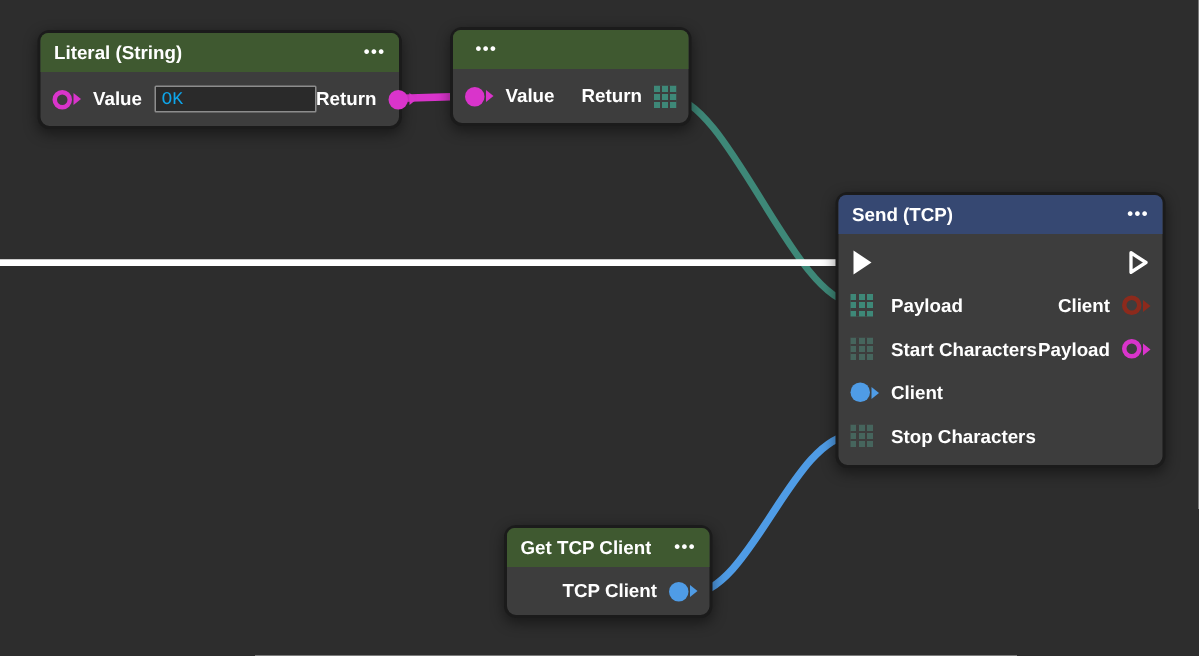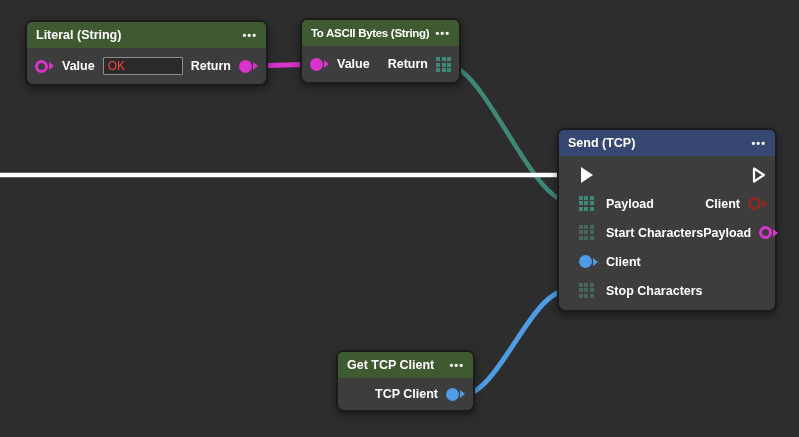--- a/index.html
+++ b/index.html
@@ -63,37 +63,37 @@
   }
   .grid-on  { background-color:#3e8878; }
   .grid-off { background-color:#46655d; }
 
   .exec-svg { display:block; flex:none; }
 
   .gap8  { width:8px;  flex:none; }
   .gap12 { width:12px; flex:none; }
 
   .value-input {
-    width:80px; height:18px; background:#2a2a2a;
+    width:108px; height:18px; background:#2a2a2a;
     border:1px solid #8d8d8d; border-radius:1px;
-    color:#ef4444; font-family:Liberation Sans, sans-serif;
+    color:#0ea5e9; font-family:Liberation Mono, monospace;
     font-size:12px; padding:0 4px; outline:none;
   }
 
   
   #node-literal   { left:25px;  top:20px;  width:243px; height:66px; }
   #node-literal .node-body { height:36px; justify-content:center; }
   #node-literal .row { height:36px; }
 
   #node-toascii   { left:300px; top:18px;  width:161px; height:66px; }
   #node-toascii .node-body { height:36px; justify-content:center; }
   #node-toascii .row { height:36px; }
 
   #node-sendtcp   { left:557px; top:128px; width:220px; height:184px; }
-  #node-sendtcp .node-body { padding-top:4px;margin-left:12px; }
+  #node-sendtcp .node-body { padding-top:4px; }
   #node-sendtcp .row { height:29px; }
 
   #node-getclient { left:336px; top:350px; width:139px; height:62px; }
   #node-getclient .node-body { height:32px; justify-content:center;text-align:center; }
   #node-getclient .row { height:32px; }
 </style>
 </head>
 <body>
 
 <div class="canvas">
@@ -126,21 +126,20 @@
         <span class="port-wrap">
           <span class="pc filled c-pink-f"></span>
           <i class="notch n-pink"></i>
         </span>
       </div>
     </div>
   </div>
 
   <div class="node tight" id="node-toascii">
     <div class="node-header hdr-green">
-      <span class="node-title">To ASCII Bytes (String)</span>
       <span class="menu-dots">•••</span>
     </div>
     <div class="node-body">
       <div class="row">
         <span class="port-wrap">
           <span class="pc filled c-pink-f"></span>
           <i class="notch n-pink"></i>
         </span>
         <span class="gap8"></span>
         <span>Value</span>

